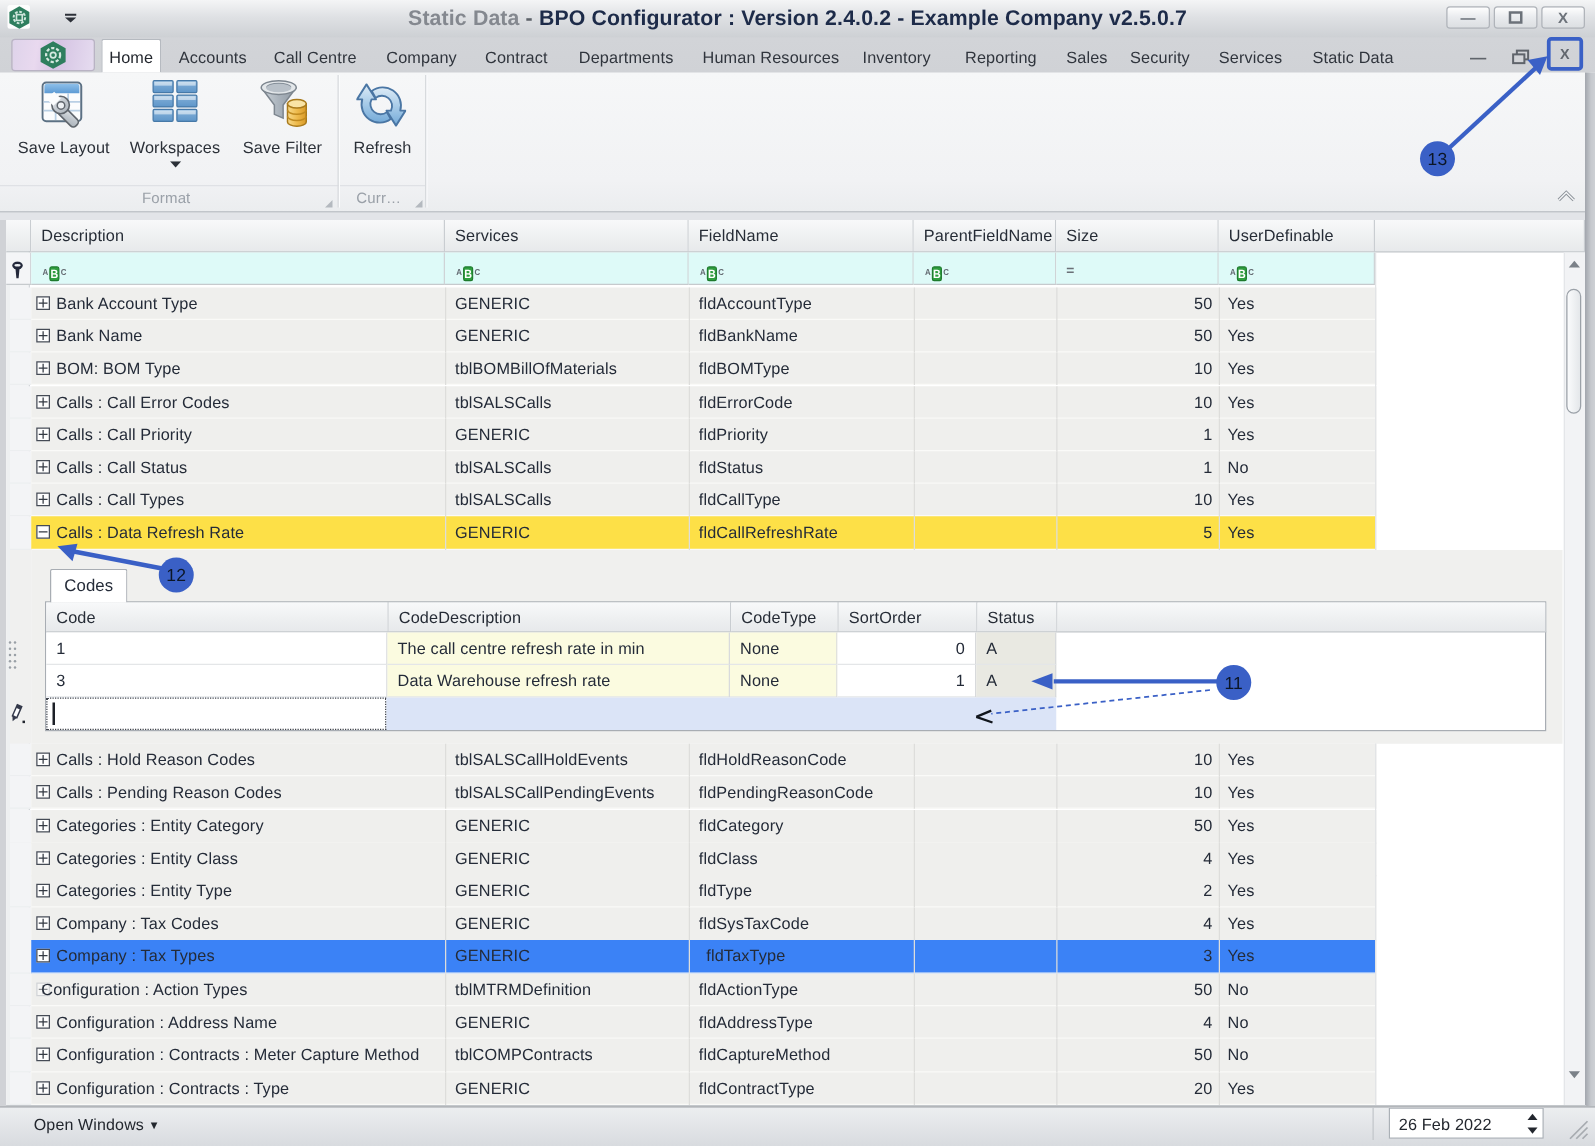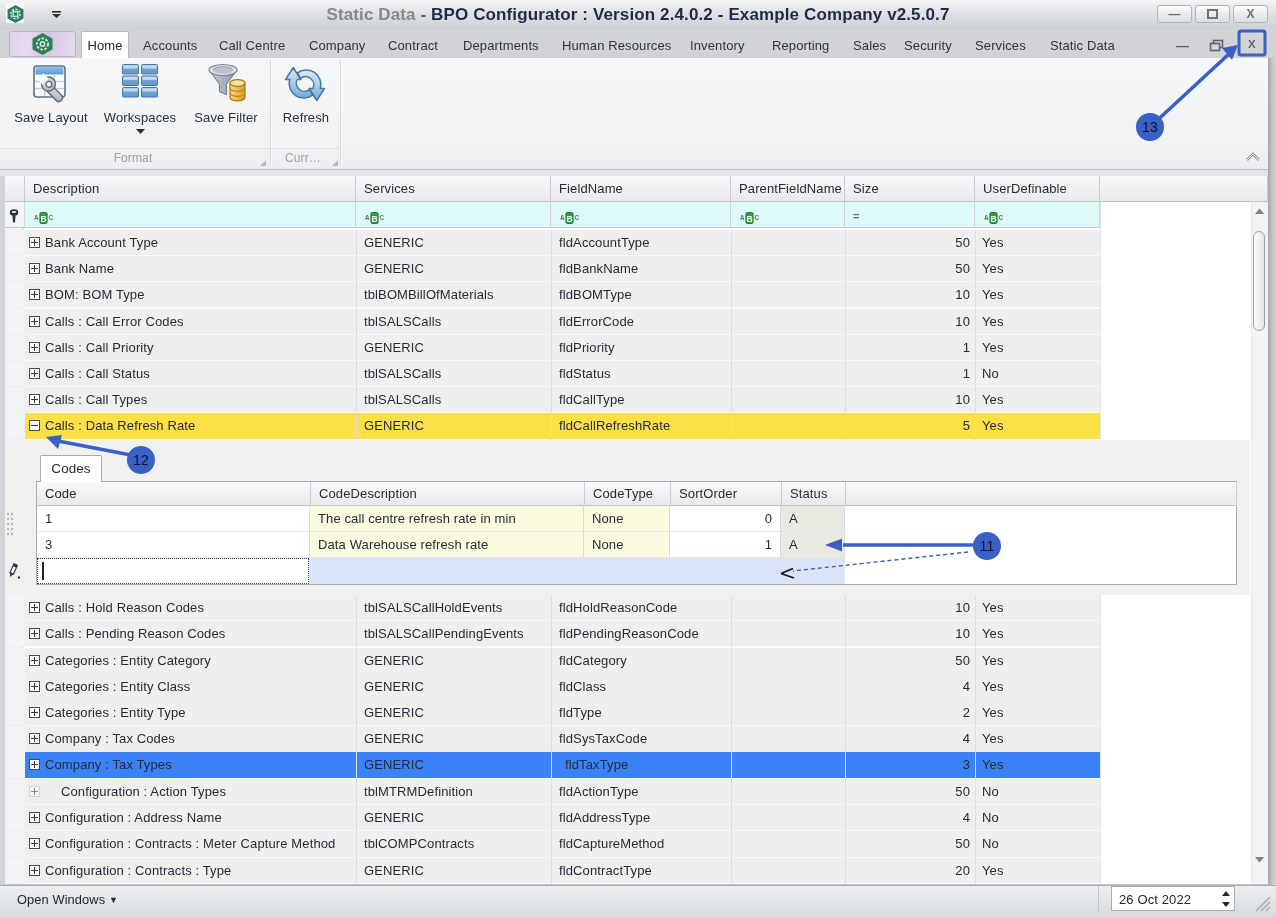--- a/index.html
+++ b/index.html
@@ -515,21 +515,21 @@
     </div>
 <div class="abs" style="left:8px;top:779px;width:17px;height:26px;background:#f3f4f6;border-bottom:1px solid #eceef0"></div>
     <div class="abs" style="left:25px;top:779px;width:1075px;height:26px;background:#efefed;border-bottom:1px solid #fafaf8">
       <div class="colline" style="left:331px;height:26px"></div>
       <div class="colline" style="left:526px;height:26px"></div>
       <div class="colline" style="left:706px;height:26px"></div>
       <div class="colline" style="left:820px;height:26px"></div>
       <div class="colline" style="left:950px;height:26px"></div>
       <div class="colline" style="left:1075px;height:26px"></div>
       <span class="eb plus" style="border-color:#b8bcc2;opacity:.55"></span>
-      <span class="t" style="left:36px">Configuration : Action Types</span>
+      <span class="t" style="left:8px">Configuration : Action Types</span>
       <span class="t" style="left:339px">tblMTRMDefinition</span>
       <span class="t" style="left:534px">fldActionType</span>
       <span class="num" style="left:820px;width:125px">50</span>
       <span class="t" style="left:957px">No</span>
     </div>
 <div class="abs" style="left:8px;top:805px;width:17px;height:26px;background:#f3f4f6;border-bottom:1px solid #eceef0"></div>
     <div class="abs" style="left:25px;top:805px;width:1075px;height:26px;background:#efefed;border-bottom:1px solid #fafaf8">
       <div class="colline" style="left:331px;height:26px"></div>
       <div class="colline" style="left:526px;height:26px"></div>
       <div class="colline" style="left:706px;height:26px"></div>
@@ -580,24 +580,24 @@
 <svg class="abs" style="left:1254px;top:207px" width="11" height="9" viewBox="0 0 11 9">
       <polygon points="5.5,1.5 10,7 1,7" fill="#7b8188"></polygon>
     </svg>
 <svg class="abs" style="left:1254px;top:855px" width="11" height="9" viewBox="0 0 11 9">
       <polygon points="1,2 10,2 5.5,7.5" fill="#7b8188"></polygon>
     </svg>
 <div class="abs" style="left:1253px;top:231px;width:12px;height:100px;background:linear-gradient(90deg,#fafbfc,#e4e7ea);border:1px solid #9ba1a8;border-radius:6px"></div>
 </div>
 
 <div id="statusbar" class="abs"></div>
-<div class="abs" style="left:17px;top:892px;font-size:12.8px;color:#23272e">Open Windows <span style="font-size:9px;vertical-align:1px">▼</span></div>
+<div class="abs" style="left:27px;top:892px;font-size:12.8px;color:#23272e">Open Windows <span style="font-size:9px;vertical-align:1px">▼</span></div>
 <div class="abs" style="left:1098px;top:886px;width:1px;height:26px;background:#c2c6ca"></div>
 <div class="abs" style="left:1111px;top:886px;width:124px;height:25px;background:#fff;border:1px solid #aab0b6"></div>
-<div class="abs" style="left:1119px;top:892px;font-size:13px;color:#23272e">26 Oct 2022</div>
+<div class="abs" style="left:1119px;top:892px;font-size:13px;color:#23272e">26 Feb 2022</div>
 <svg class="abs" style="left:1220px;top:889px" width="12" height="20" viewBox="0 0 12 20">
   <polygon points="2,7 10,7 6,2" fill="#23272e"></polygon>
   <polygon points="2,13 10,13 6,18" fill="#23272e"></polygon>
 </svg>
 <svg class="abs" style="left:1252px;top:894px" width="20" height="18" viewBox="0 0 20 18">
   <g stroke="#a7abb0" stroke-width="1.4">
     <line x1="4" y1="17" x2="18" y2="3"></line>
     <line x1="9" y1="17" x2="18" y2="8"></line>
     <line x1="14" y1="17" x2="18" y2="13"></line>
   </g>

